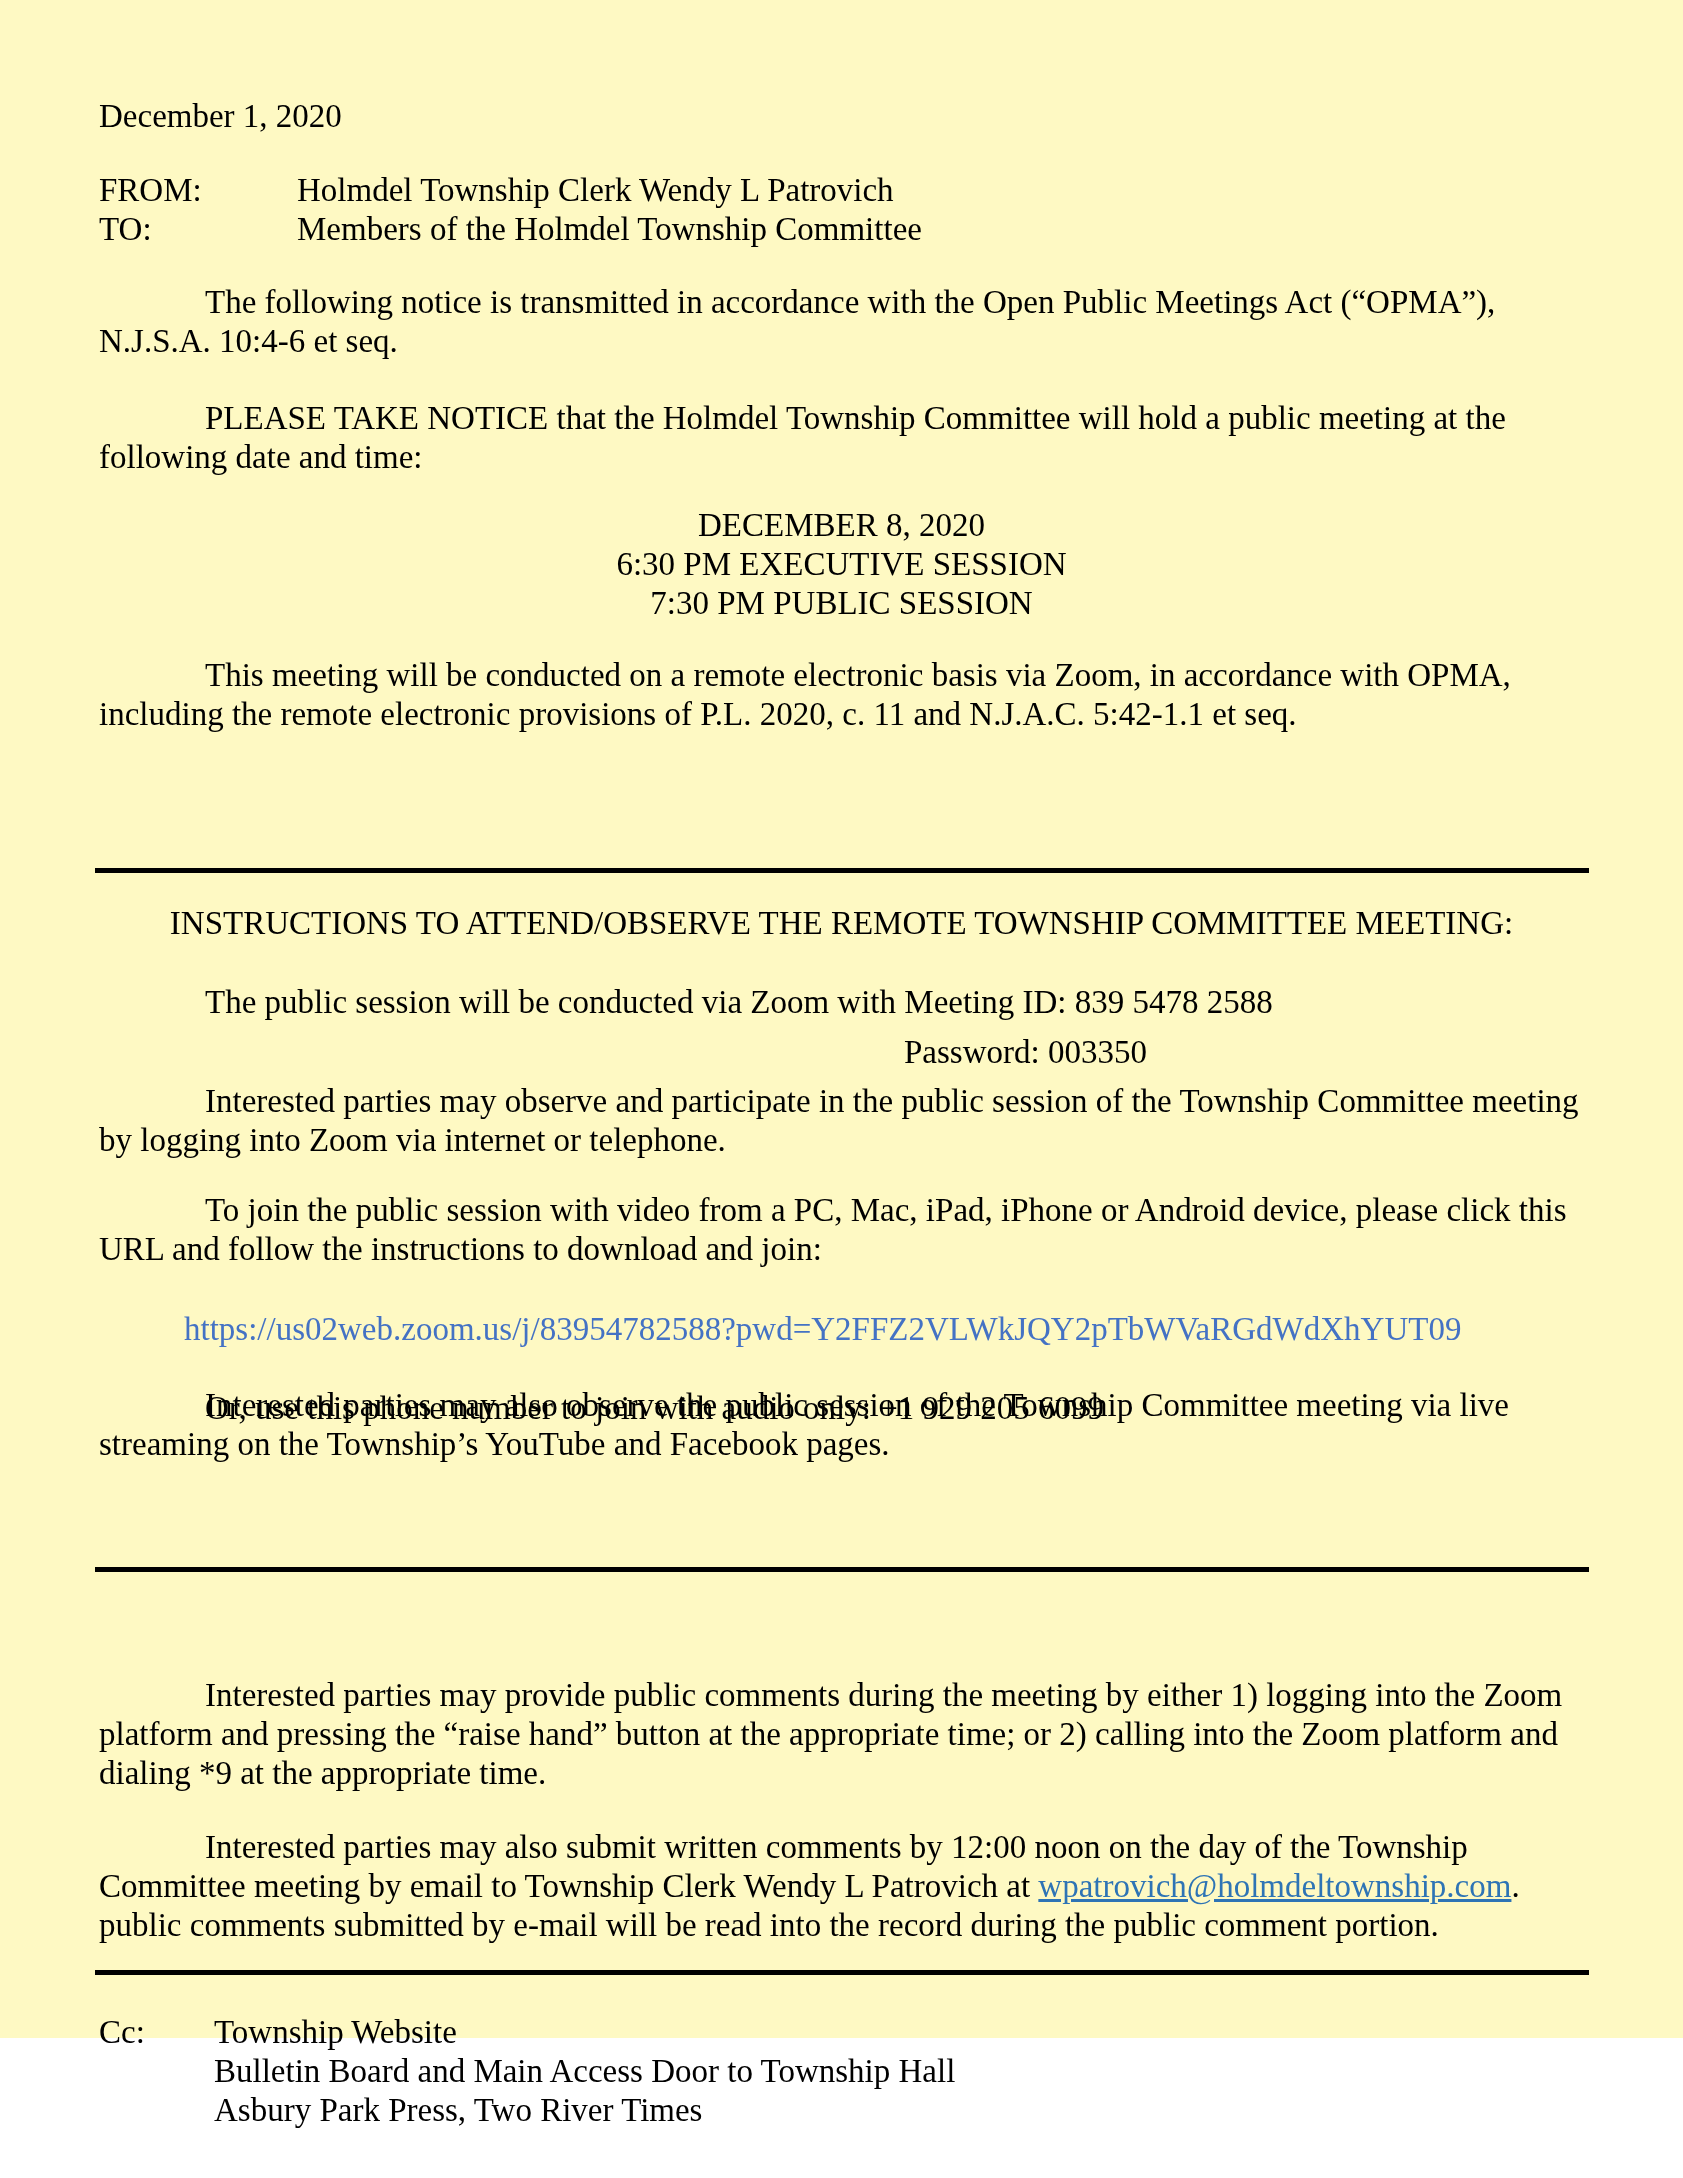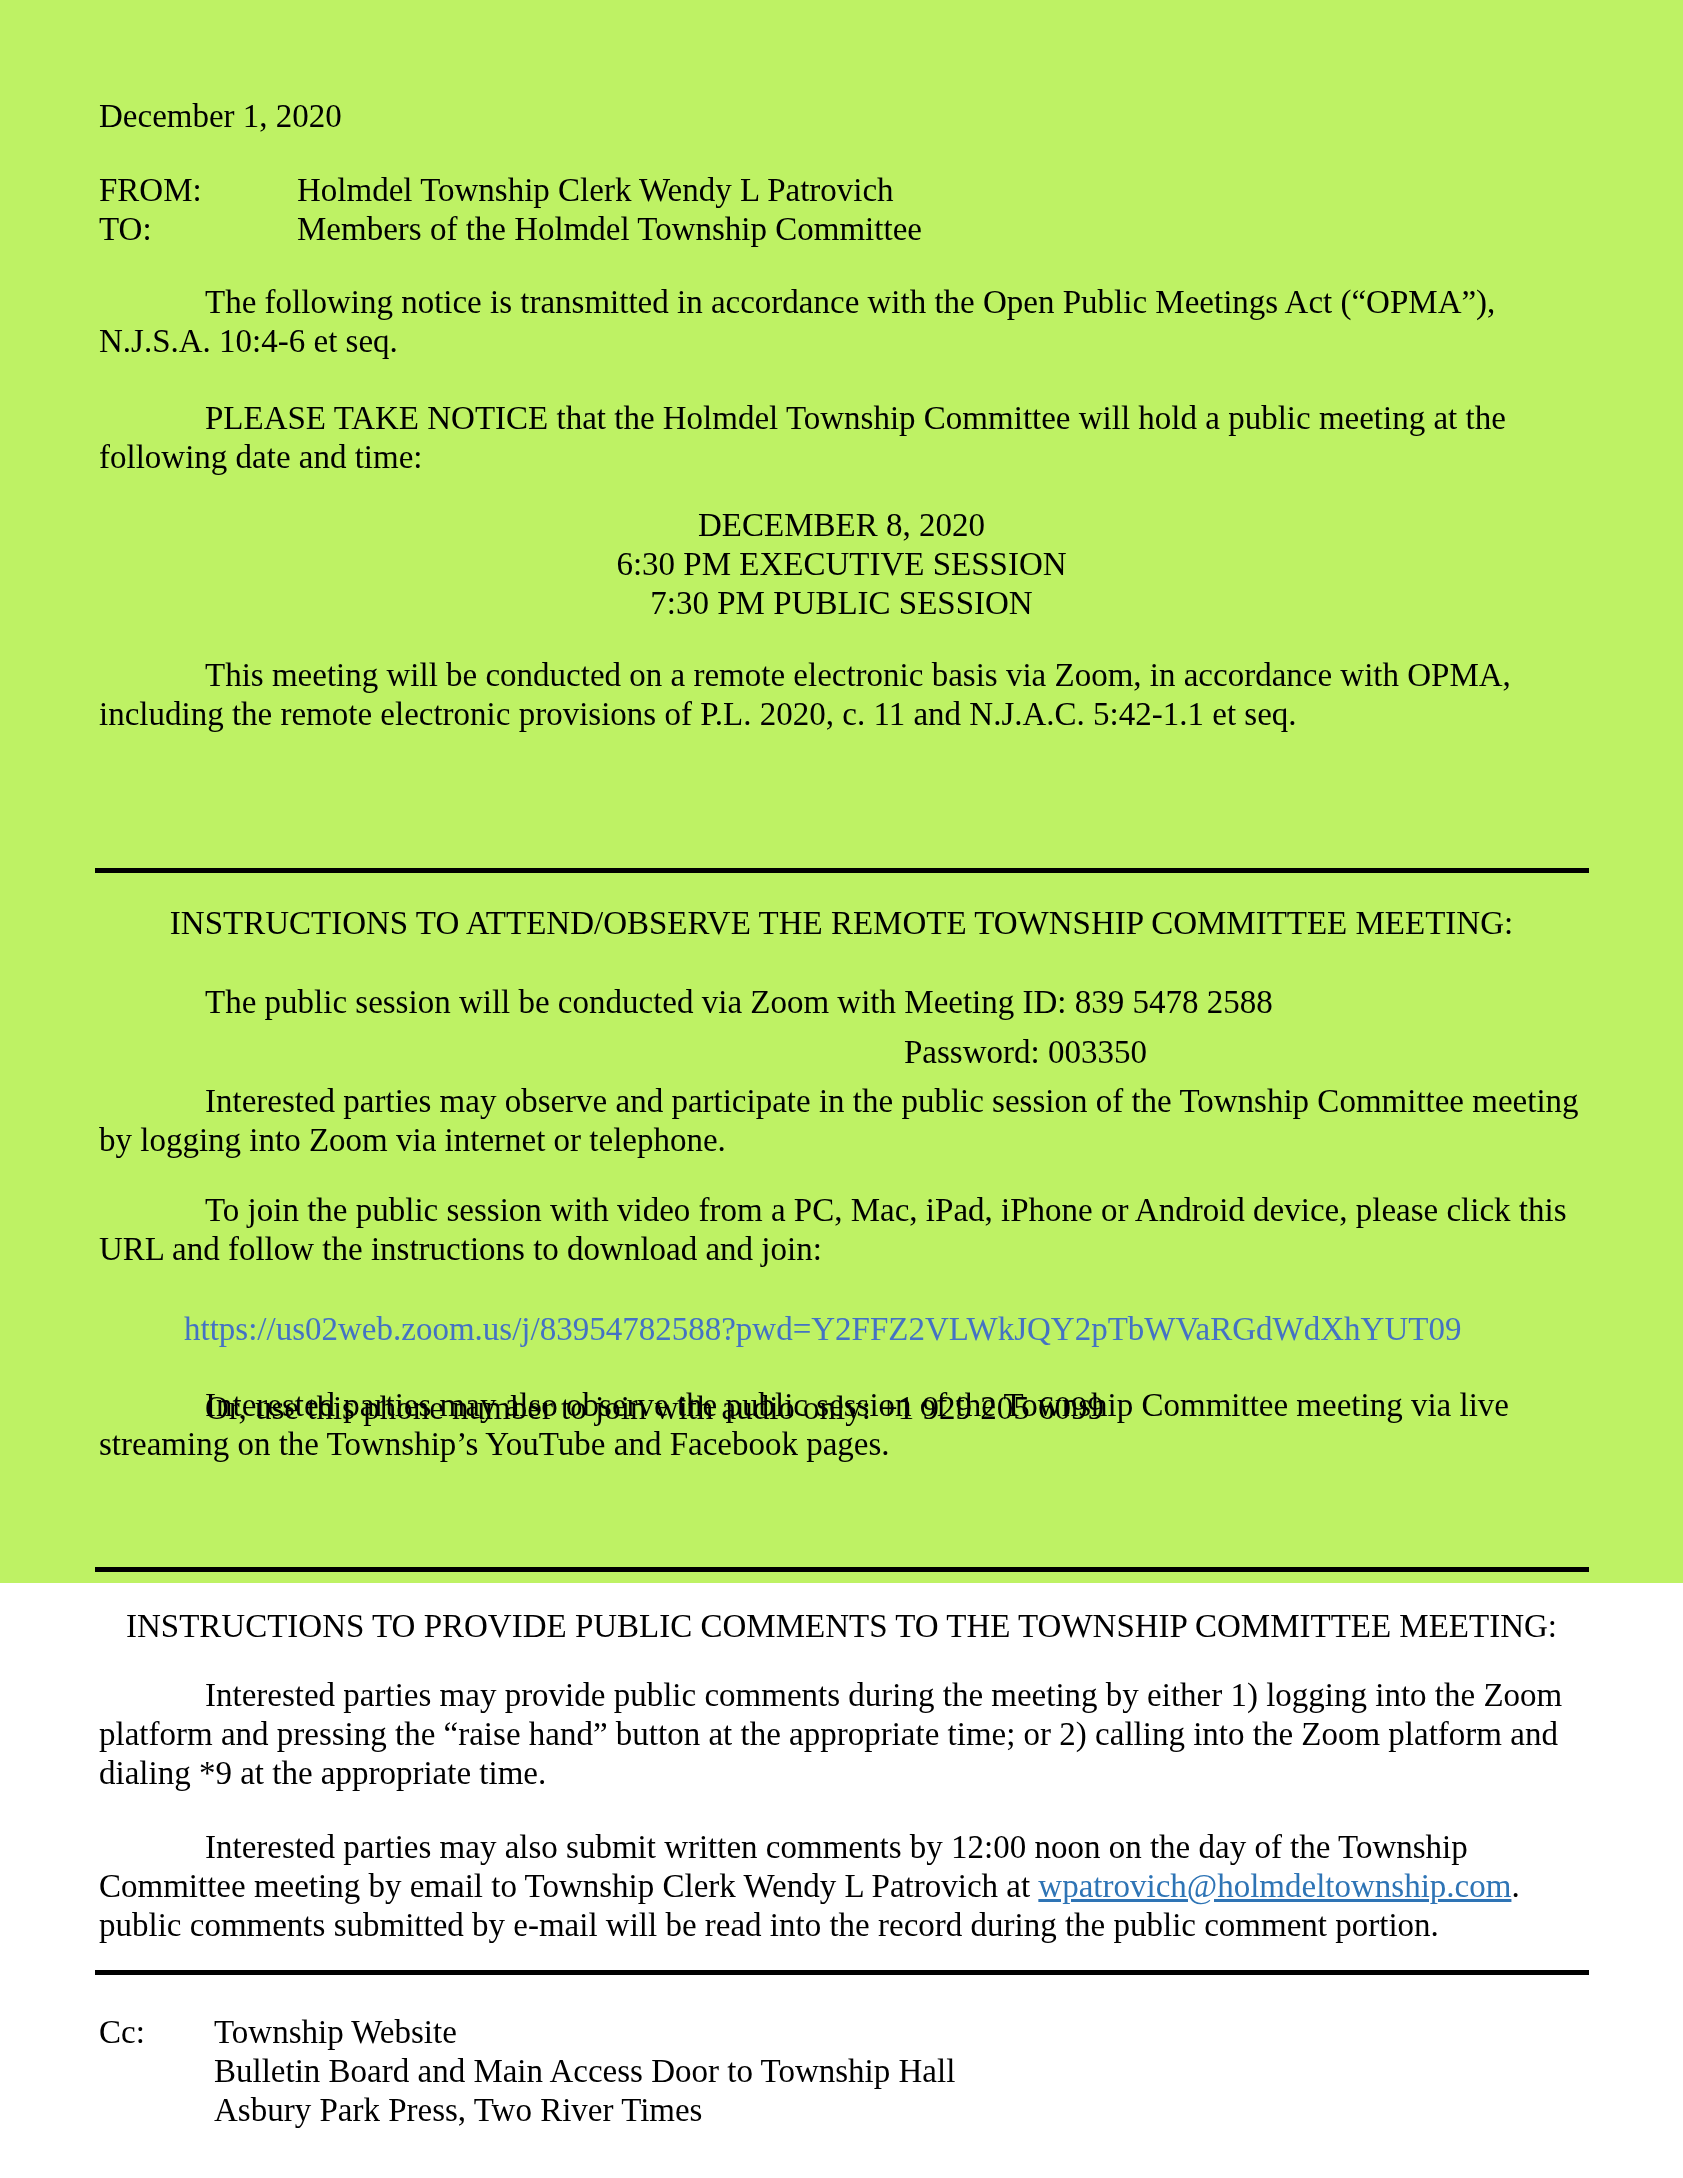--- a/index.html
+++ b/index.html
@@ -1,21 +1,21 @@
 <!DOCTYPE html>
 <html style="--link: #2E74B5; --zoomurl: #4472C4;"><head>
 <meta charset="utf-8">
 <style>
   html,body{margin:0;padding:0;background:#ffffff;}
   body{
     width:1683px;height:2178px;position:relative;
     font-family:"Liberation Serif","DejaVu Serif",serif;
     font-size:33px;line-height:39px;color:#000;
   }
-  .page{position:absolute;left:0;top:0;width:1683px;height:1583px;background:#bef264;}
+  .page{position:absolute;left:0;top:0;width:1683px;height:2038px;background:#fef9c3;}
   .block{position:absolute;left:99px;width:1525px;}
   .prelines{white-space:pre-line;}
   .indent{text-indent:106px;}
   .centered{width:1485px;text-align:center;}
   .rule{position:absolute;left:95px;width:1494px;height:5px;background:#000;border:none;margin:0;padding:0;}
   .lbl{display:inline-block;width:198px;}
   .cc-row{display:flex;align-items:flex-start;gap:16px;}
   .cc-lbl{display:inline-block;width:99px;}
   a.link{color:var(--link,#2E74B5);text-decoration:underline;cursor:pointer;}
   .zoomurl{color:var(--zoomurl,#4472C4);text-decoration:none;cursor:pointer;}
@@ -64,21 +64,20 @@
 
   <div class="block urlpad" style="top:1310px"><a class="zoomurl">https://us02web.zoom.us/j/83954782588?pwd=Y2FFZ2VLWkJQY2pTbWVaRGdWdXhYUT09</a></div>
 
   <div class="block indent" style="top:1389px">Or, use this phone number to join with audio only: +1 929 205 6099</div>
 
   <div class="block prelines indent" style="top:1386px">Interested parties may also observe the public session of the Township Committee meeting via live
 streaming on the Township’s YouTube and Facebook pages.</div>
 
   <hr class="rule" style="top:1567px">
 
-  <div class="block centered" style="top:1607px">INSTRUCTIONS TO PROVIDE PUBLIC COMMENTS TO THE TOWNSHIP COMMITTEE MEETING:</div>
 
   <div class="block prelines indent" style="top:1676px">Interested parties may provide public comments during the meeting by either 1) logging into the Zoom
 platform and pressing the “raise hand” button at the appropriate time; or 2) calling into the Zoom platform and
 dialing *9 at the appropriate time.</div>
 
   <div class="block indent" style="top:1828px"><span>Interested parties may also submit written comments by 12:00 noon on the day of the Township</span><br><span>Committee meeting by email to Township Clerk Wendy L Patrovich at </span><a class="link">wpatrovich@holmdeltownship.com</a><span>.</span><br><span>public comments submitted by e-mail will be read into the record during the public comment portion.</span></div>
 
   <hr class="rule" style="top:1970px">
 
   <div class="block cc-row" style="top:2013px">

